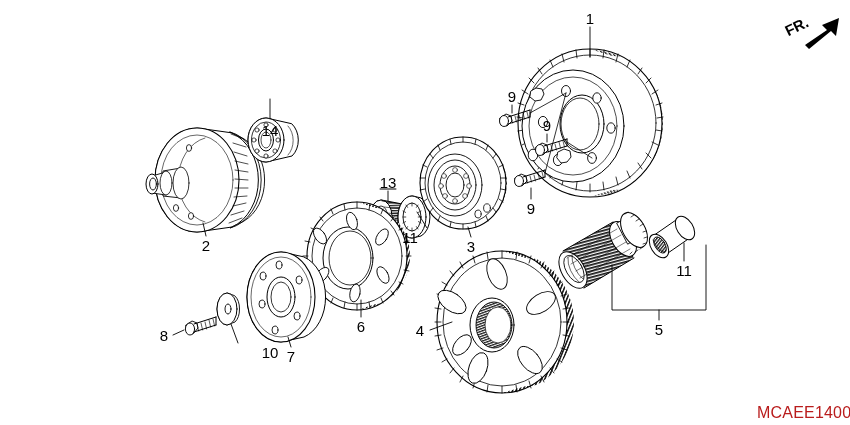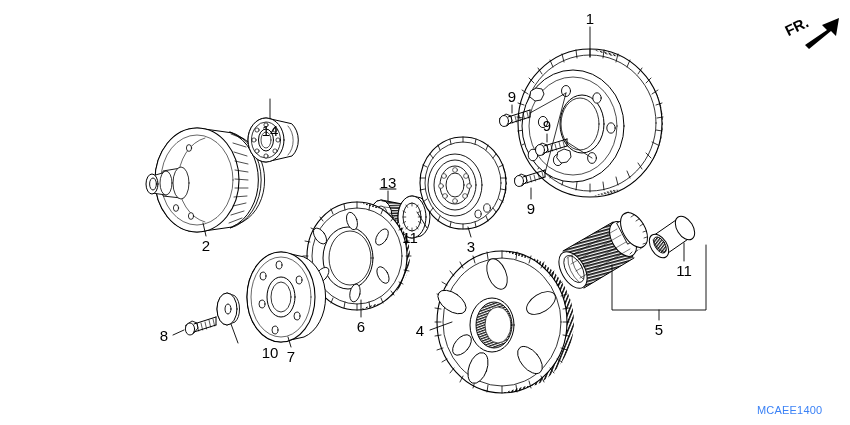--- a/index.html
+++ b/index.html
@@ -34,22 +34,22 @@
     line-height: 1;
     white-space: nowrap;
     transform: translate(-50%, -50%);
     letter-spacing: 0px;
   }
   #drawing-code {
     position: absolute;
     left: 757px;
     top: 404px;
     font-family: "Liberation Sans", sans-serif;
-    font-size: 11px;
-    color: #3b82f6;
+    font-size: 16px;
+    color: #b91c1c;
     letter-spacing: 0.2px;
     white-space: nowrap;
   }
   #fr-marker {
     position: absolute;
     left: 781px;
     top: 15px;
     width: 62px;
     height: 36px;
   }

